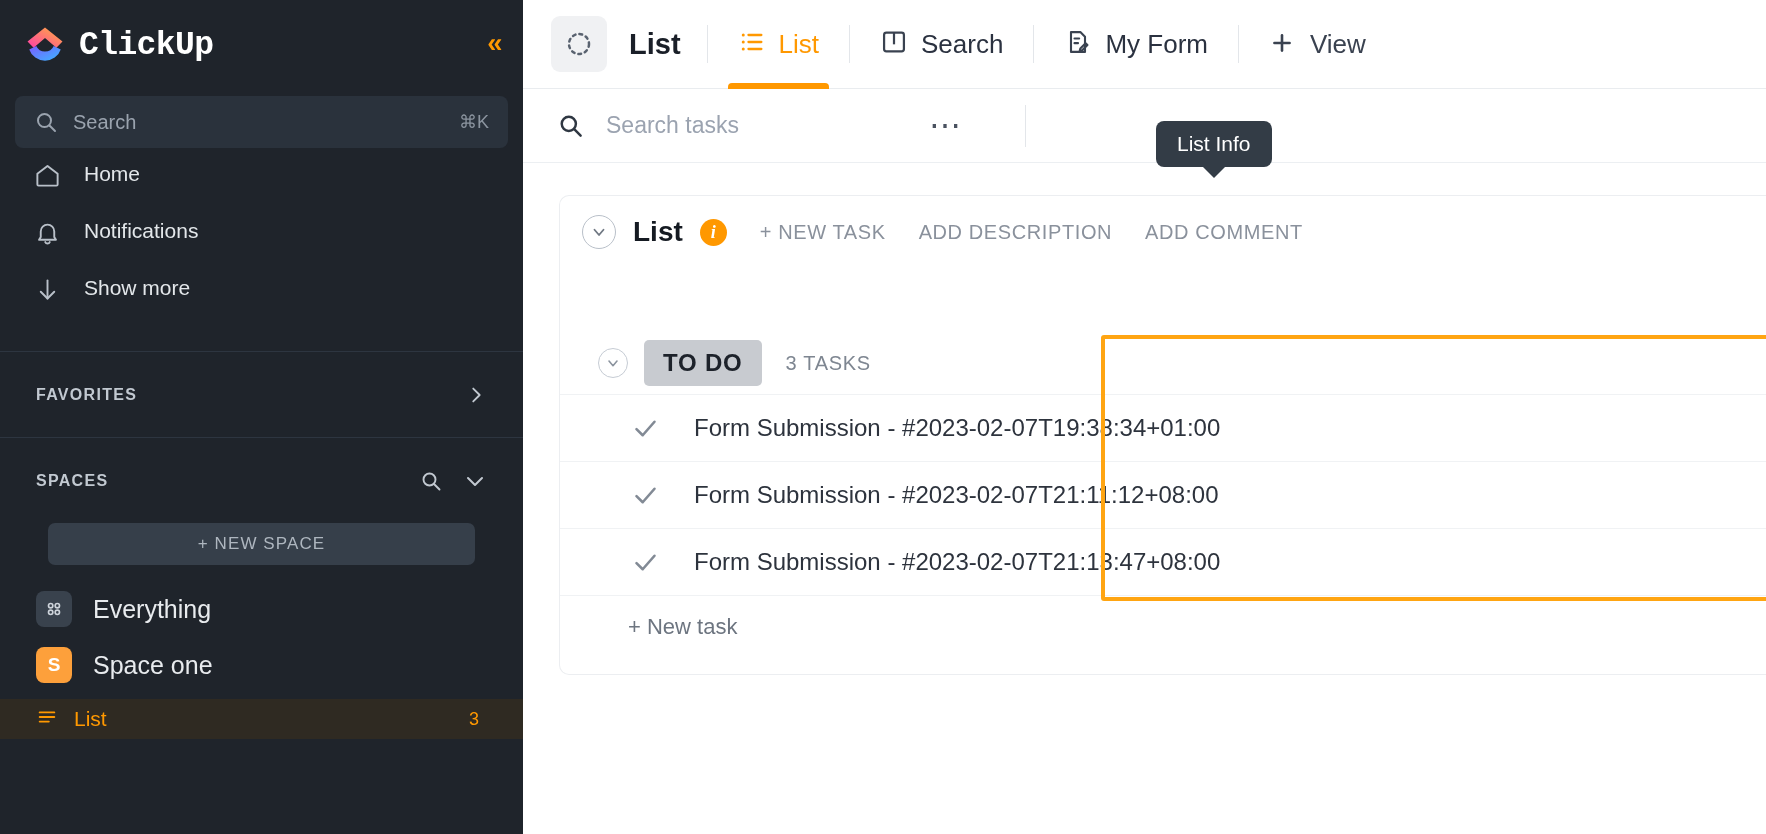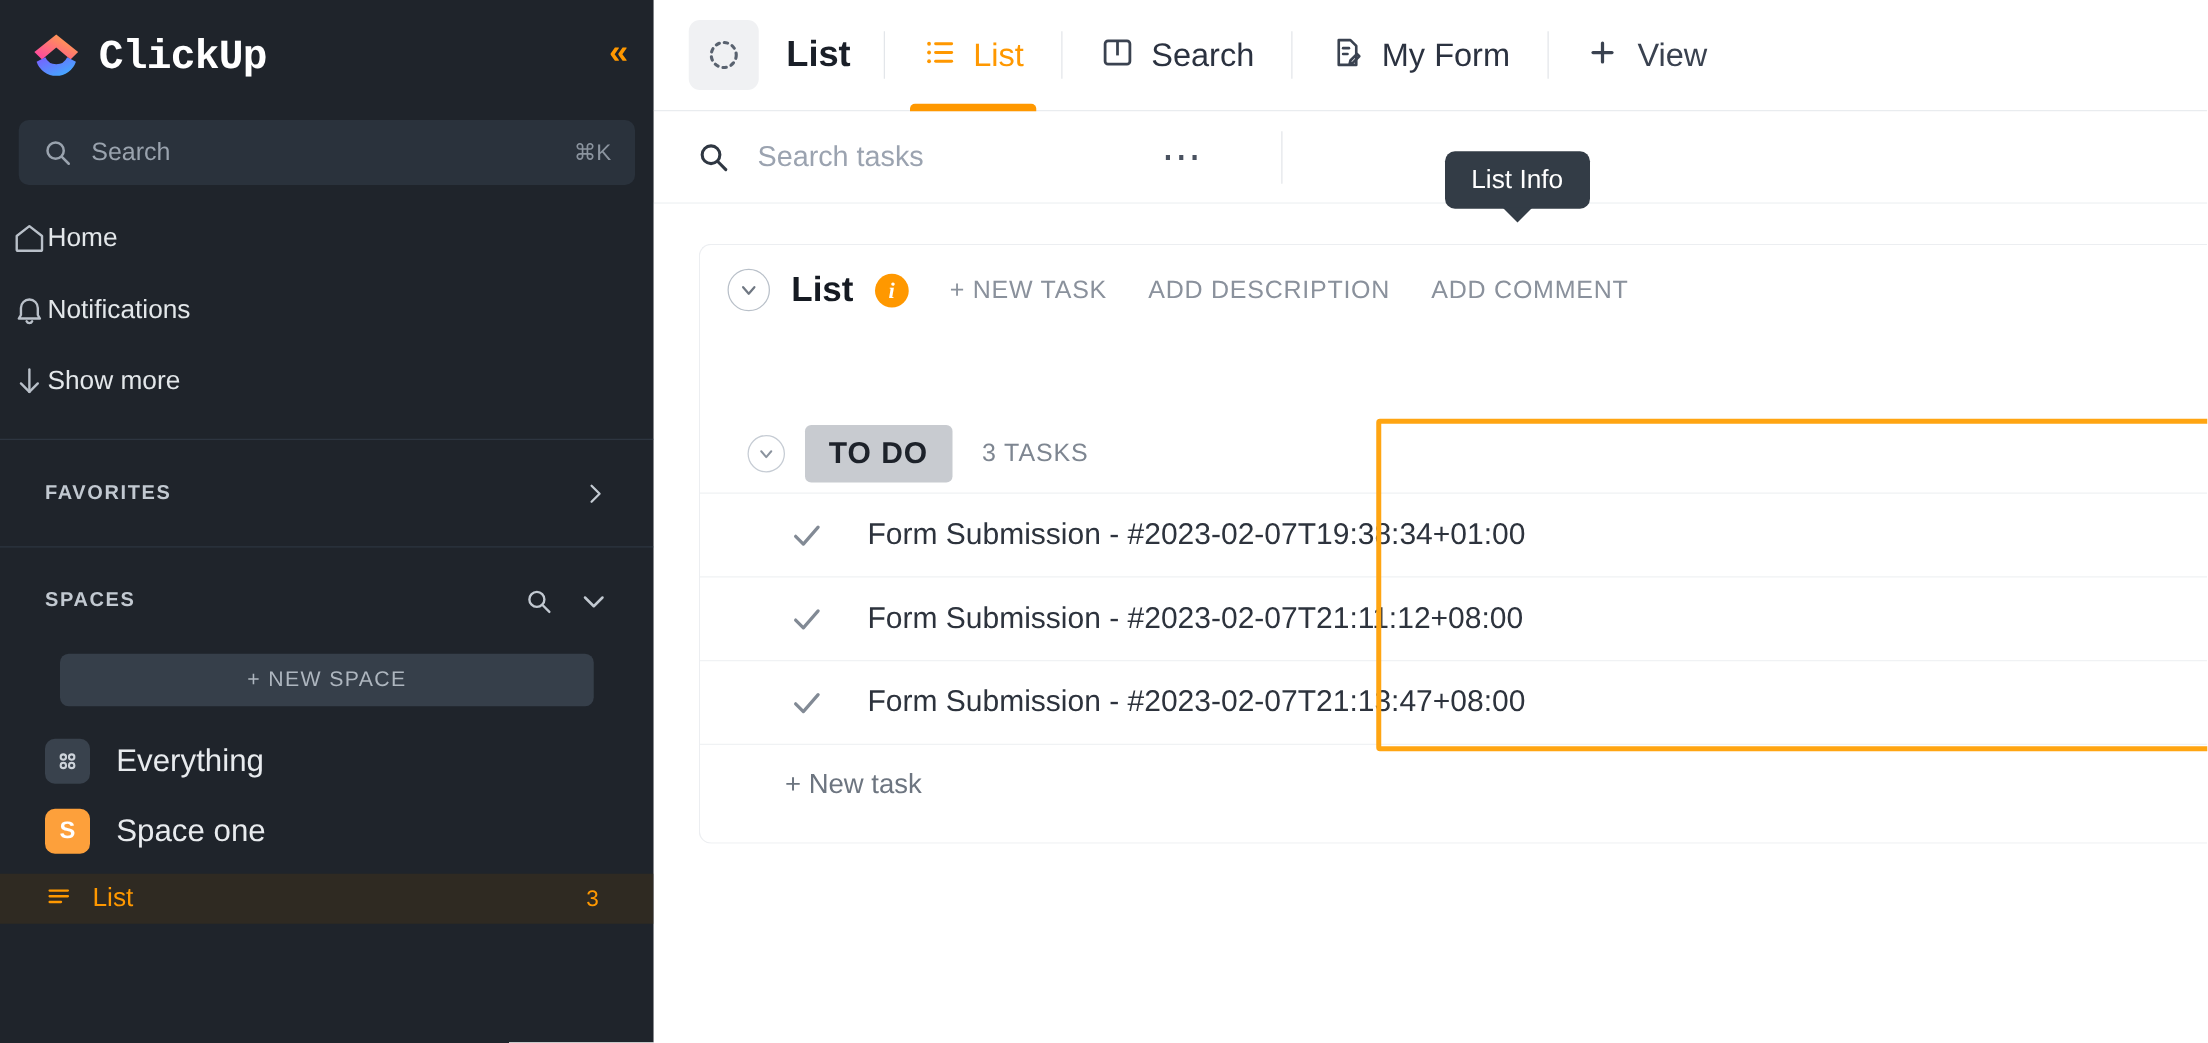--- a/index.html
+++ b/index.html
@@ -53,22 +53,22 @@
   }
   .search-box .sicon { flex:0 0 auto; display:flex; }
   .search-box .stext {
     flex:1; color:#9aa3ae; font-size:20px;
   }
   .search-box .skbd { color:#8b949f; font-size:18px; }
 
   .nav-section { padding:14px 0 18px 0; }
   .nav-item {
     height:57px;
-    display:flex; align-items:center;
-    padding:0 8px; 
+    display:flex; 
+    padding:0 32px; gap:22px;
     cursor:pointer;
   }
   .nav-item .nicon { width:30px; display:flex; justify-content:center; flex:0 0 30px; }
   .nav-item .nlabel { color:#e3e7ea; font-size:21px; }
 
   .divider { height:1px; background:#2d3540; }
 
   .sec-head {
     height:85px;
     display:flex; align-items:center;

